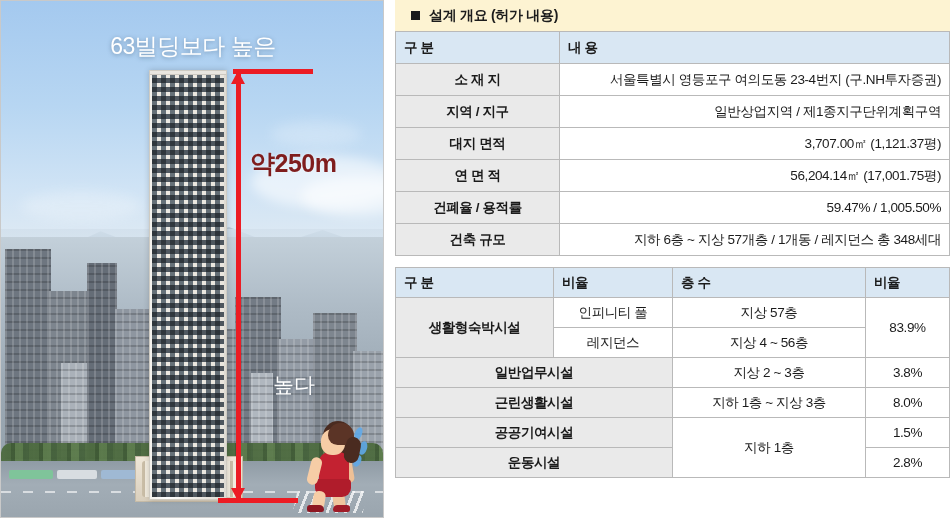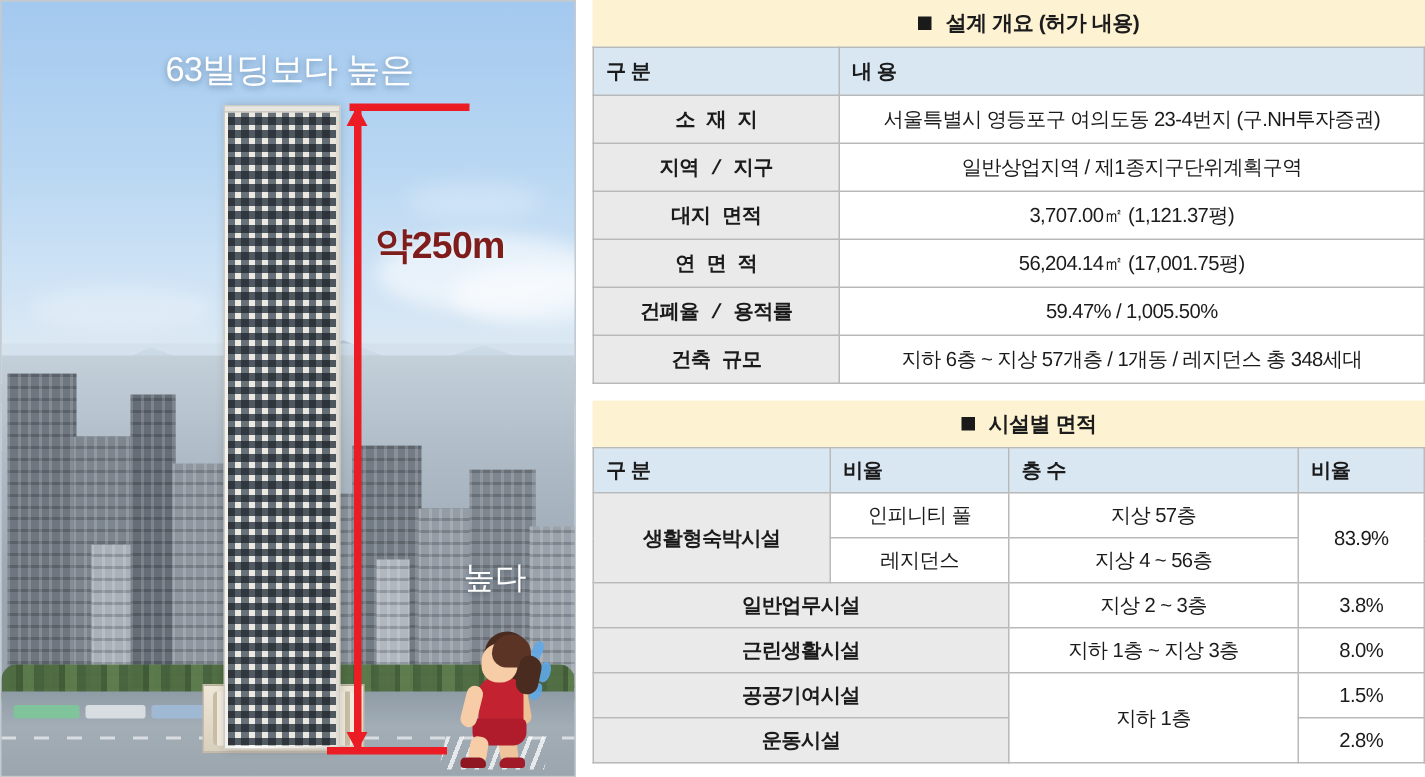--- a/index.html
+++ b/index.html
@@ -158,21 +158,20 @@
   
   .headline {
     position:absolute; left:0; top:30px; width:384px; text-align:center;
     color:#ffffff; font-size:23px; font-weight:400; letter-spacing:-0.5px;
     text-shadow: 0 1px 4px rgba(60,90,120,.55);
   }
   .tall-word {
     position:absolute; left:272px; top:370px;
     color:#ffffff; font-size:21px; font-weight:400; letter-spacing:0px;
     text-shadow: 0 1px 4px rgba(40,60,80,.6);
-    padding-left: 36px;
   }
 
   
   .girl { position:absolute; left:300px; top:418px; width:68px; height:96px; }
   .g-hairback { position:absolute; left:22px; top:2px; width:30px; height:34px;
       background:#4a2b20; border-radius:15px 15px 12px 12px; }
   .g-face { position:absolute; left:20px; top:10px; width:24px; height:26px;
       background:#f6cda6; border-radius:12px 12px 11px 11px; }
   .g-hairfront { position:absolute; left:27px; top:4px; width:26px; height:22px;
       background:#5b3426; border-radius:13px 13px 6px 10px; }
@@ -203,41 +202,40 @@
   .tables {
     flex: 1;
     padding: 0 0 0 11px;
     display: flex;
     flex-direction: column;
   }
   .section-title {
     background: #fdf3d2;
     height: 31px;
     display: flex; align-items: center;
-    padding-left: 27px;
+    padding-left: 16px;
     font-size: 14px; font-weight: 700; color:#1c1c1c;
     letter-spacing: -0.3px;
-    justify-content: center;
   }
   .sq { display:inline-block; width:9px; height:9px; background:#1a1a1a; margin-right:9px; }
   table {
     border-collapse: collapse;
     width: 100%;
     table-layout: fixed;
   }
   td, th {
     border: 1px solid #b9b9b9;
     font-size: 13.5px;
     color: #1b1b1b;
     letter-spacing: -0.4px;
     padding: 0 8px;
   }
   .hdr { background:#d9e7f3; text-align:left; font-weight:700; height:28px; }
-  .lbl { background:#eaeaea; text-align:center; font-weight:700;font-family:Liberation Mono, monospace; }
-  .val { background:#ffffff; text-align:center; }
+  .lbl { background:#eaeaea; text-align:center; font-weight:700; }
+  .val { background:#ffffff; text-align:right; }
   .ctr { background:#ffffff; text-align:center; }
   .gap { height: 11px; }
   .t1 td { height: 32px; }
   .t2 td { height: 30px; }
 </style>
 </head>
 <body>
 
 <div class="page">
 
@@ -376,24 +374,20 @@
         </tr>
         <tr>
           <td class="lbl">건축 규모</td>
           <td class="val">지하 6층 ~ 지상 57개층  /  1개동  /  레지던스 총 348세대</td>
         </tr>
       </tbody>
     </table>
 
     <div class="gap"></div>
 
-    <div class="section-title">
-      <span class="sq"></span>
-      <span>시설별 면적</span>
-    </div>
 
     <table class="t2">
       <colgroup>
         <col style="width:158px">
           <col style="width:119px">
           <col>
           <col style="width:84px">
       </colgroup>
       <tbody>
         <tr>

